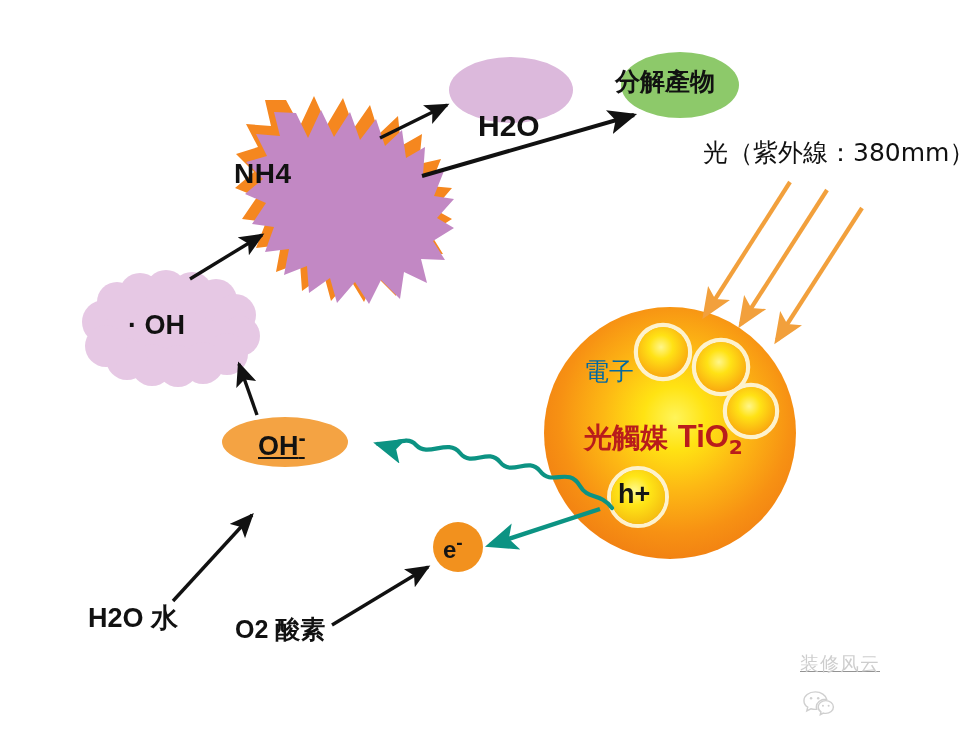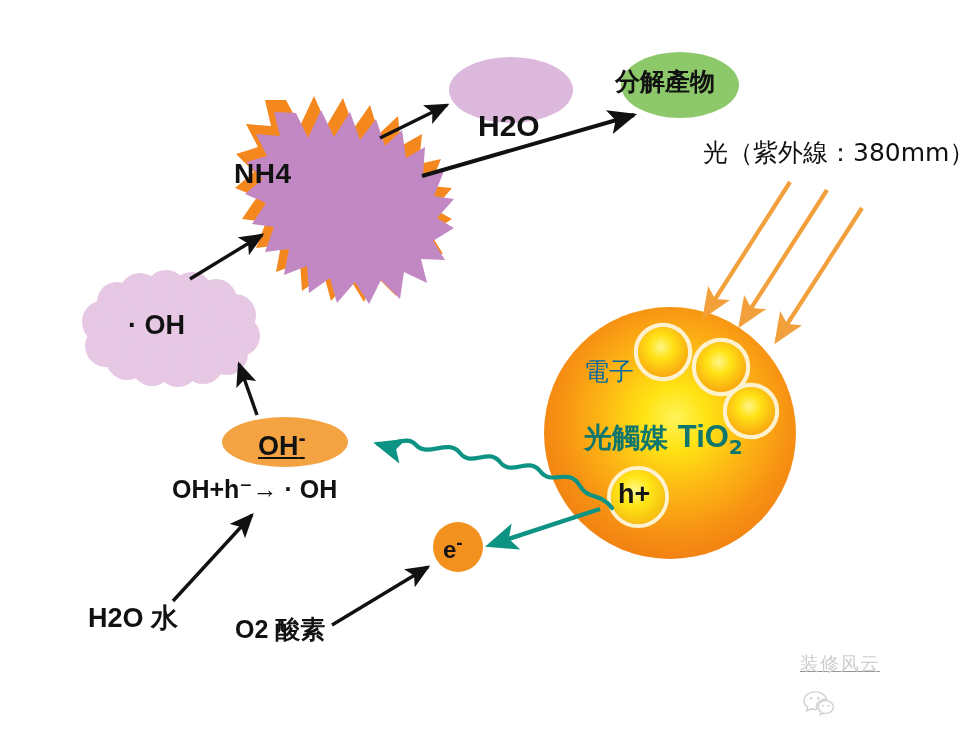--- a/index.html
+++ b/index.html
@@ -90,21 +90,21 @@
     left: 584px; top: 359px;
     font-size: 25px;
     font-weight: normal;
     font-family: "DejaVu Sans", "Liberation Sans", sans-serif;
     color: #0369a1;
   }
   #t-tio2 {
     left: 584px; top: 421px;
     font-size: 28px;
     font-family: "DejaVu Sans", "Liberation Sans", sans-serif;
-    color: #0f766e;
+    color: #b91c1c;
   }
   #t-tio2 .latin {
     font-family: "Liberation Sans", sans-serif;
     font-size: 31px;
   }
   #t-hplus {
     left: 618px; top: 481px;
     font-size: 27px;
     color: #151515;
   }
@@ -263,21 +263,20 @@
   <div class="lbl" id="t-nh4">NH4</div>
 
   <div class="lbl" id="t-h2o">H2O</div>
 
   <div class="lbl" id="t-product">分解產物</div>
 
   <div class="lbl" id="t-oh-radical">· OH</div>
 
   <div class="lbl" id="t-ohminus"><span>OH</span><span class="supminus">-</span></div>
 
-  <div class="lbl" id="t-equation">OH+h⁻→ · OH</div>
 
   <div class="lbl" id="t-h2o-water">H2O 水</div>
 
   <div class="lbl" id="t-o2">O2 酸素</div>
 
   <div class="lbl" id="t-eminus"><span>e</span><span class="supminus">-</span></div>
 
   <div class="lbl" id="t-light">光（紫外線：380mm）</div>
 
   <div class="lbl" id="t-denshi">電子</div>

